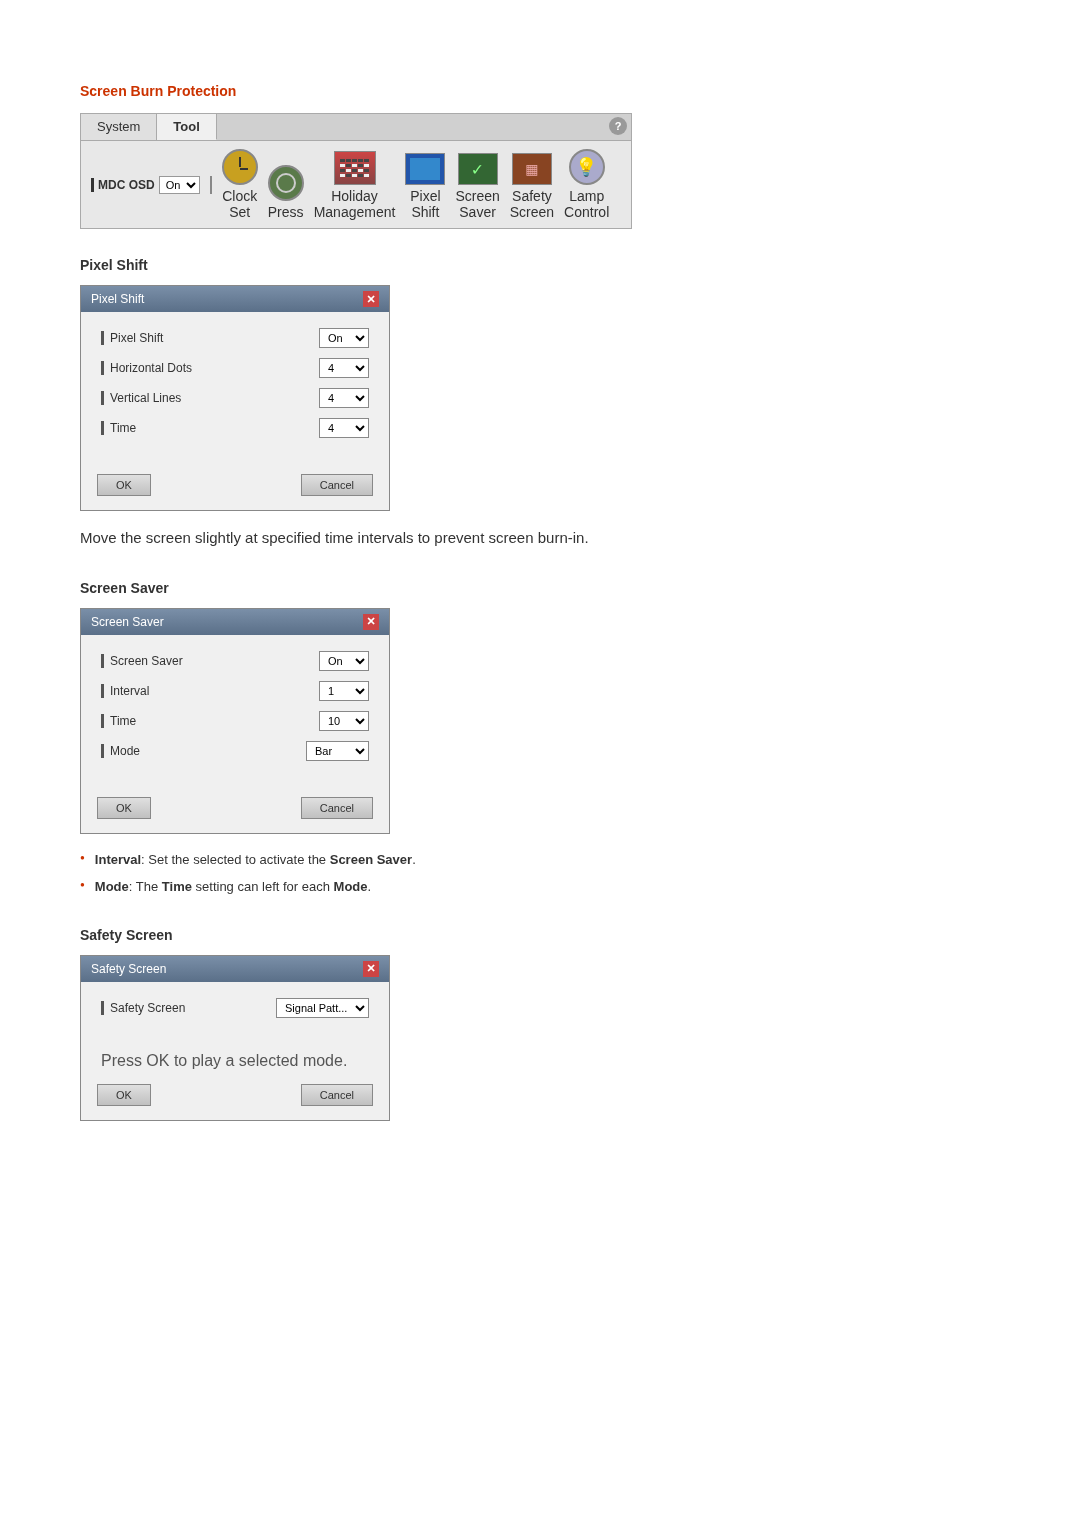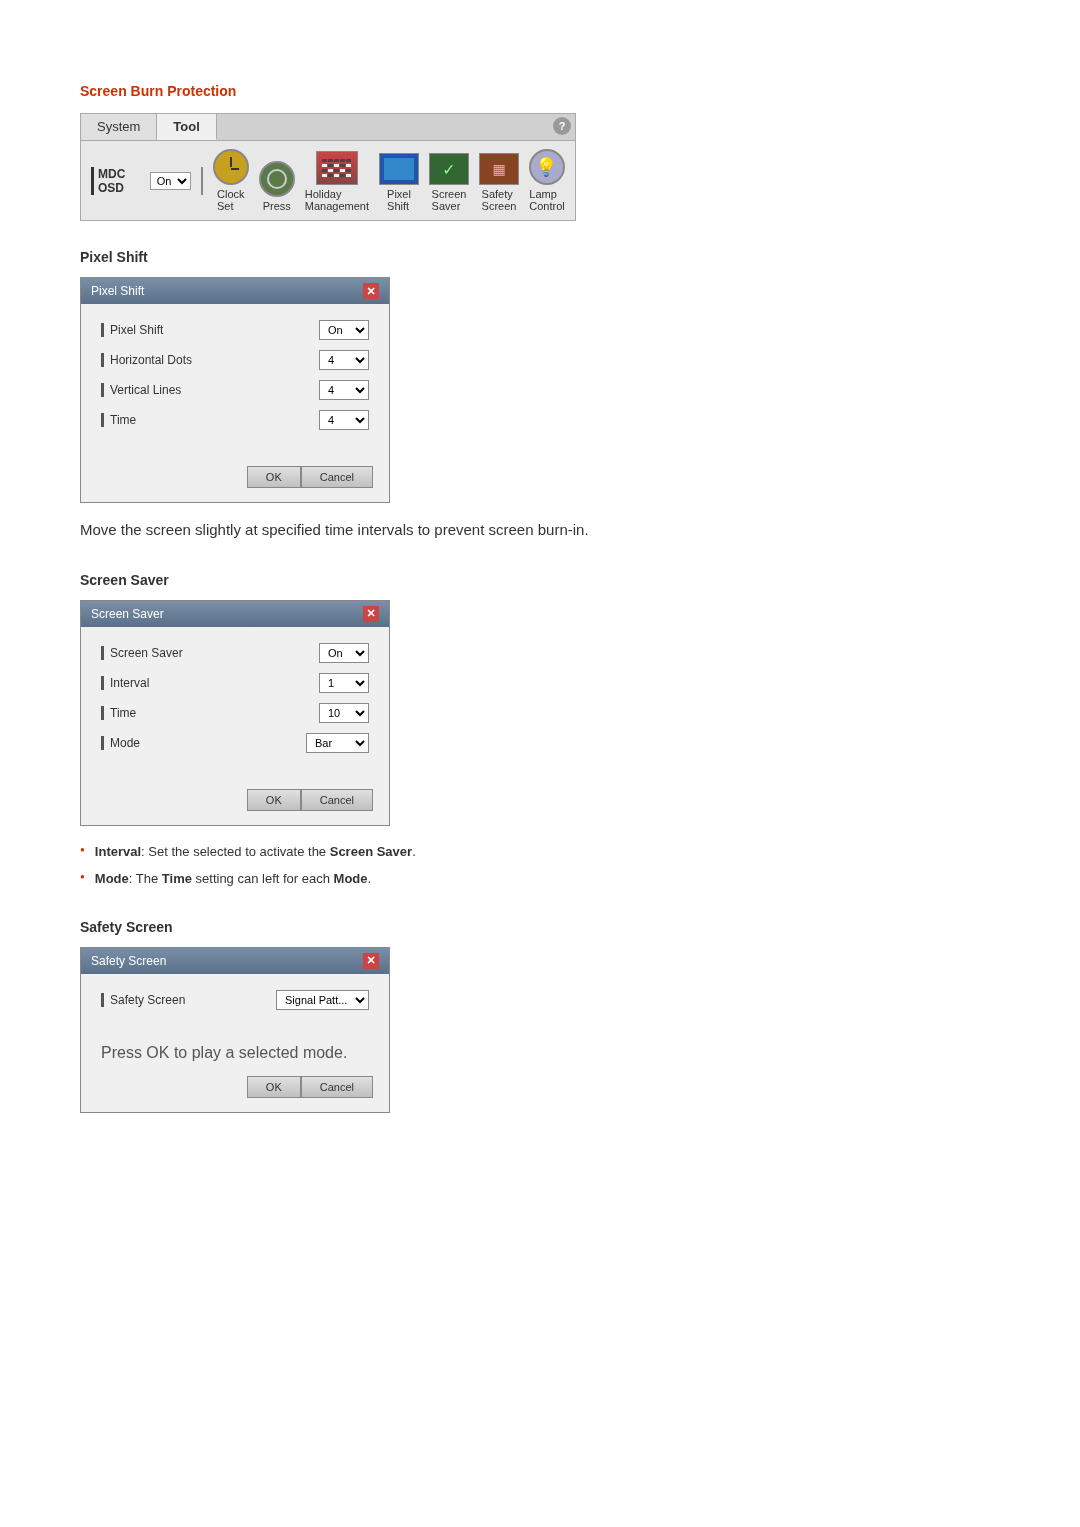--- a/index.html
+++ b/index.html
@@ -19,21 +19,21 @@
       font-size: 14px;
       font-weight: bold;
       margin-bottom: 14px;
       margin-top: 23px;
     }
 
     
     .toolbar-panel {
       border: 1px solid #aaa;
       background: #e8e8e8;
-      width: 496px;
+      width: 552px;
       margin-bottom: 28px;
       position: relative;
     }
 
     .toolbar-tabs {
       display: flex;
       border-bottom: 1px solid #aaa;
       background: #d0d0d0;
     }
 
@@ -108,21 +108,22 @@
 
     .toolbar-icon-item {
       display: flex;
       flex-direction: column;
       align-items: center;
       gap: 3px;
       cursor: pointer;
     }
 
     .toolbar-icon-label {
-      font-size: 11px;
+      font-size: 14px;
+      text-align: center;
       color: #333;
     }
 
     
     .icon-clock {
       width: 36px;
       height: 36px;
       background: #c8a020;
       border-radius: 50%;
       display: flex;
@@ -315,22 +316,22 @@
     .dialog-select {
       font-size: 11px;
       background: #fff;
       border: 1px solid #888;
       padding: 2px 4px;
       min-width: 50px;
     }
 
     .dialog-footer {
       display: flex;
-      justify-content: flex-end;
-      gap: 0;
+      justify-content: space-between;
+      gap: 8px;
       padding: 10px 16px 14px;
     }
 
     .dialog-btn {
       background: linear-gradient(to bottom, #e0e0e0, #c0c0c0);
       border: 1px solid #888;
       font-size: 11px;
       padding: 4px 18px;
       cursor: pointer;
       color: #333;

